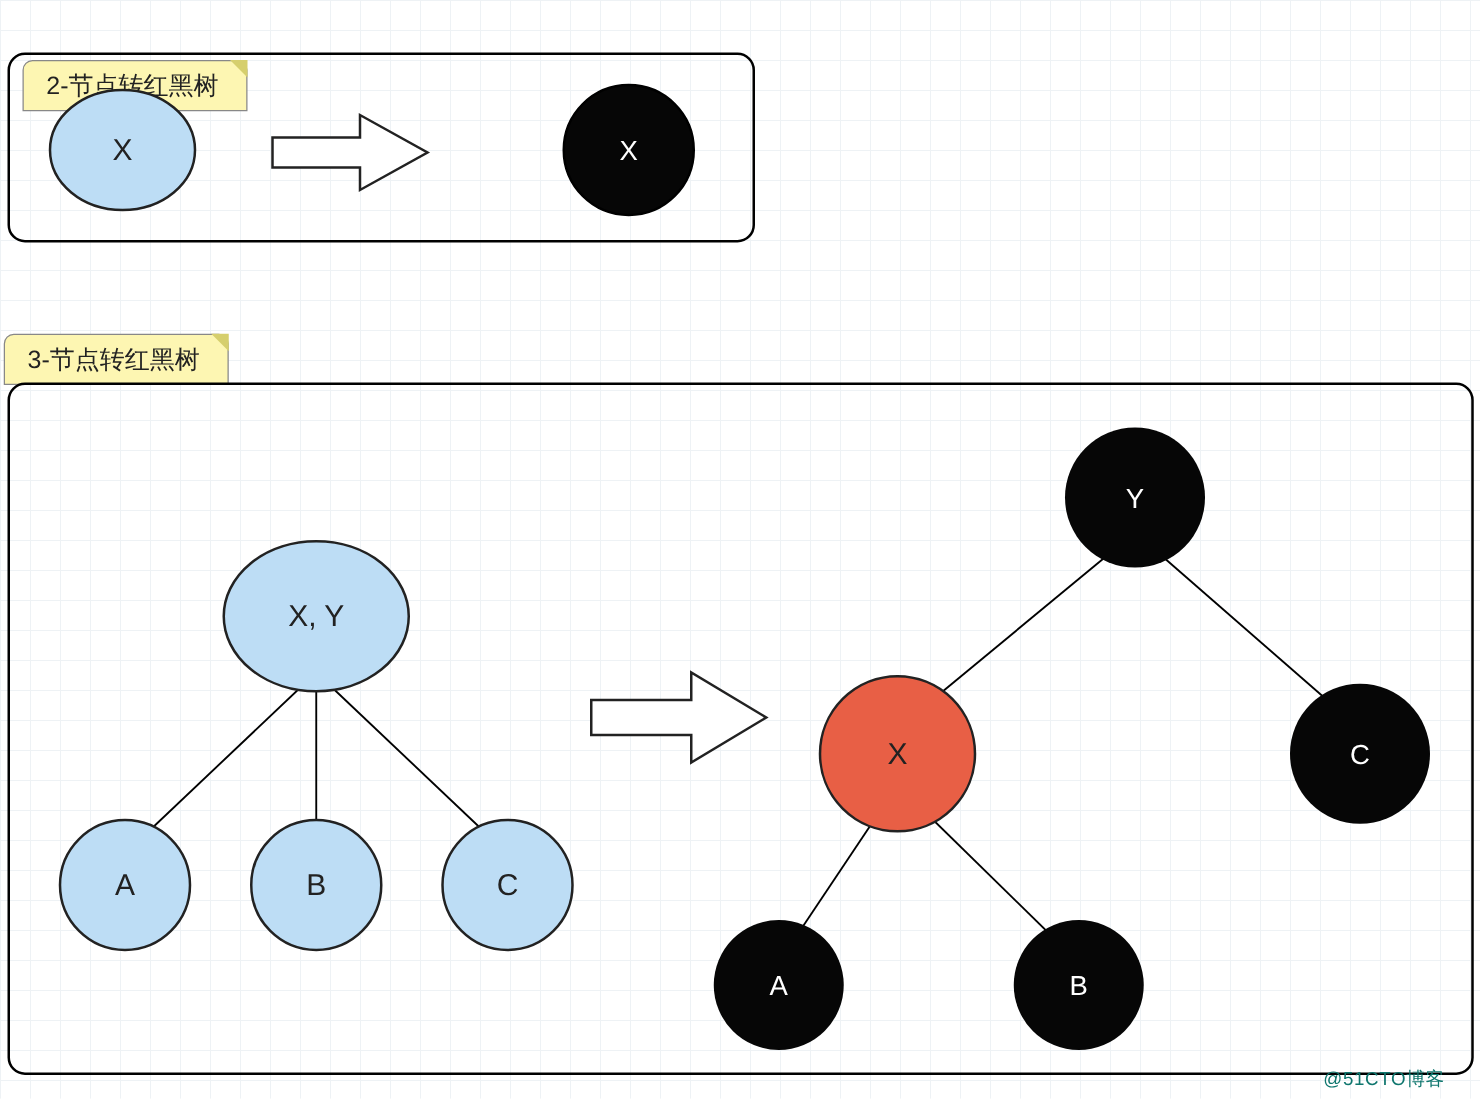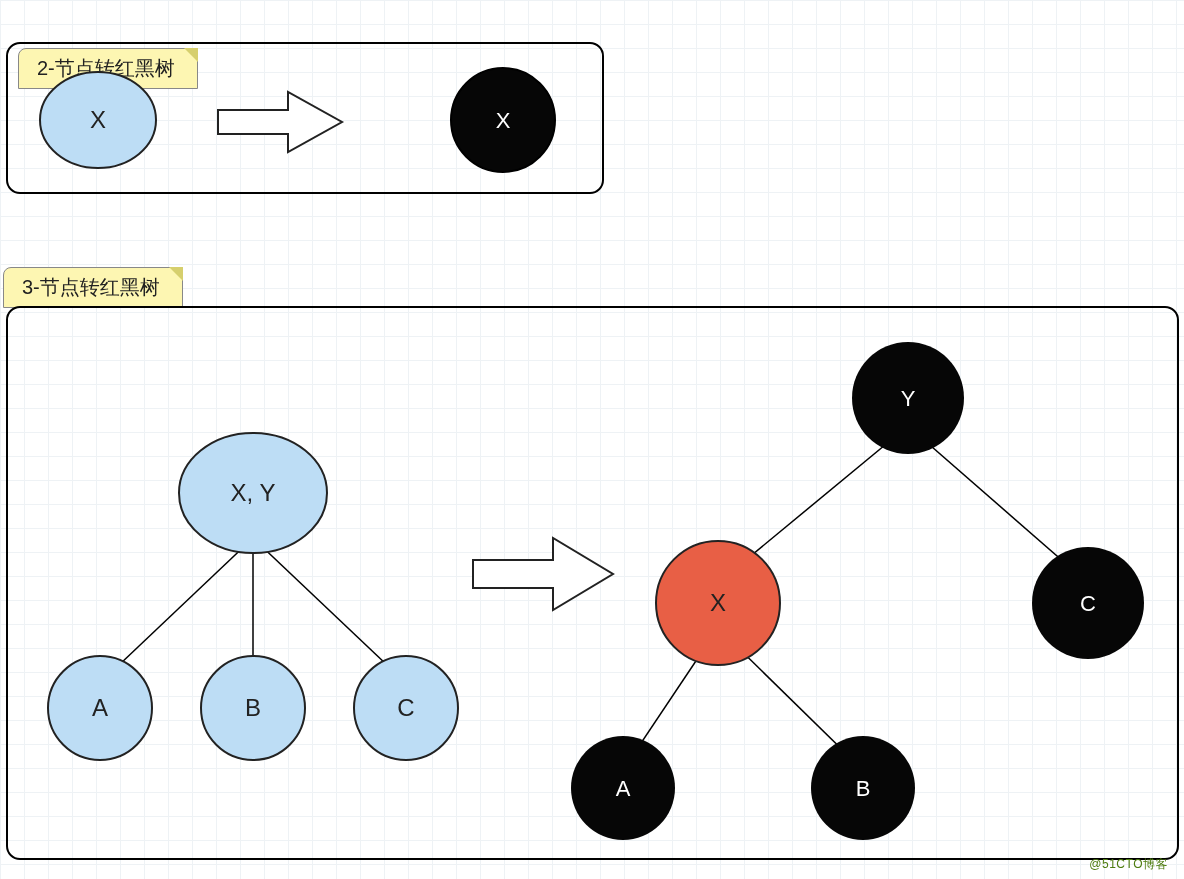--- a/index.html
+++ b/index.html
@@ -42,24 +42,24 @@
   }
   .panel-box {
     position: absolute;
     border: 2px solid #000;
     border-radius: 14px;
     background: rgba(255,255,255,0.0);
   }
   svg { display: block; }
   .watermark {
     position: absolute;
-    right: 16px;
+    right: 28px;
     bottom: 6px;
-    font-size: 12px;
-    color: #4d7c0f;
+    font-size: 15px;
+    color: #0f766e;
     letter-spacing: 0.5px;
   }
 </style>
 </head>
 <body>
 
 <div class="grid-bg"></div>
 
 <div class="panel-tag" style="left:18px; top:4px;margin-top:44px;">
   <span>2-节点转红黑树</span>

